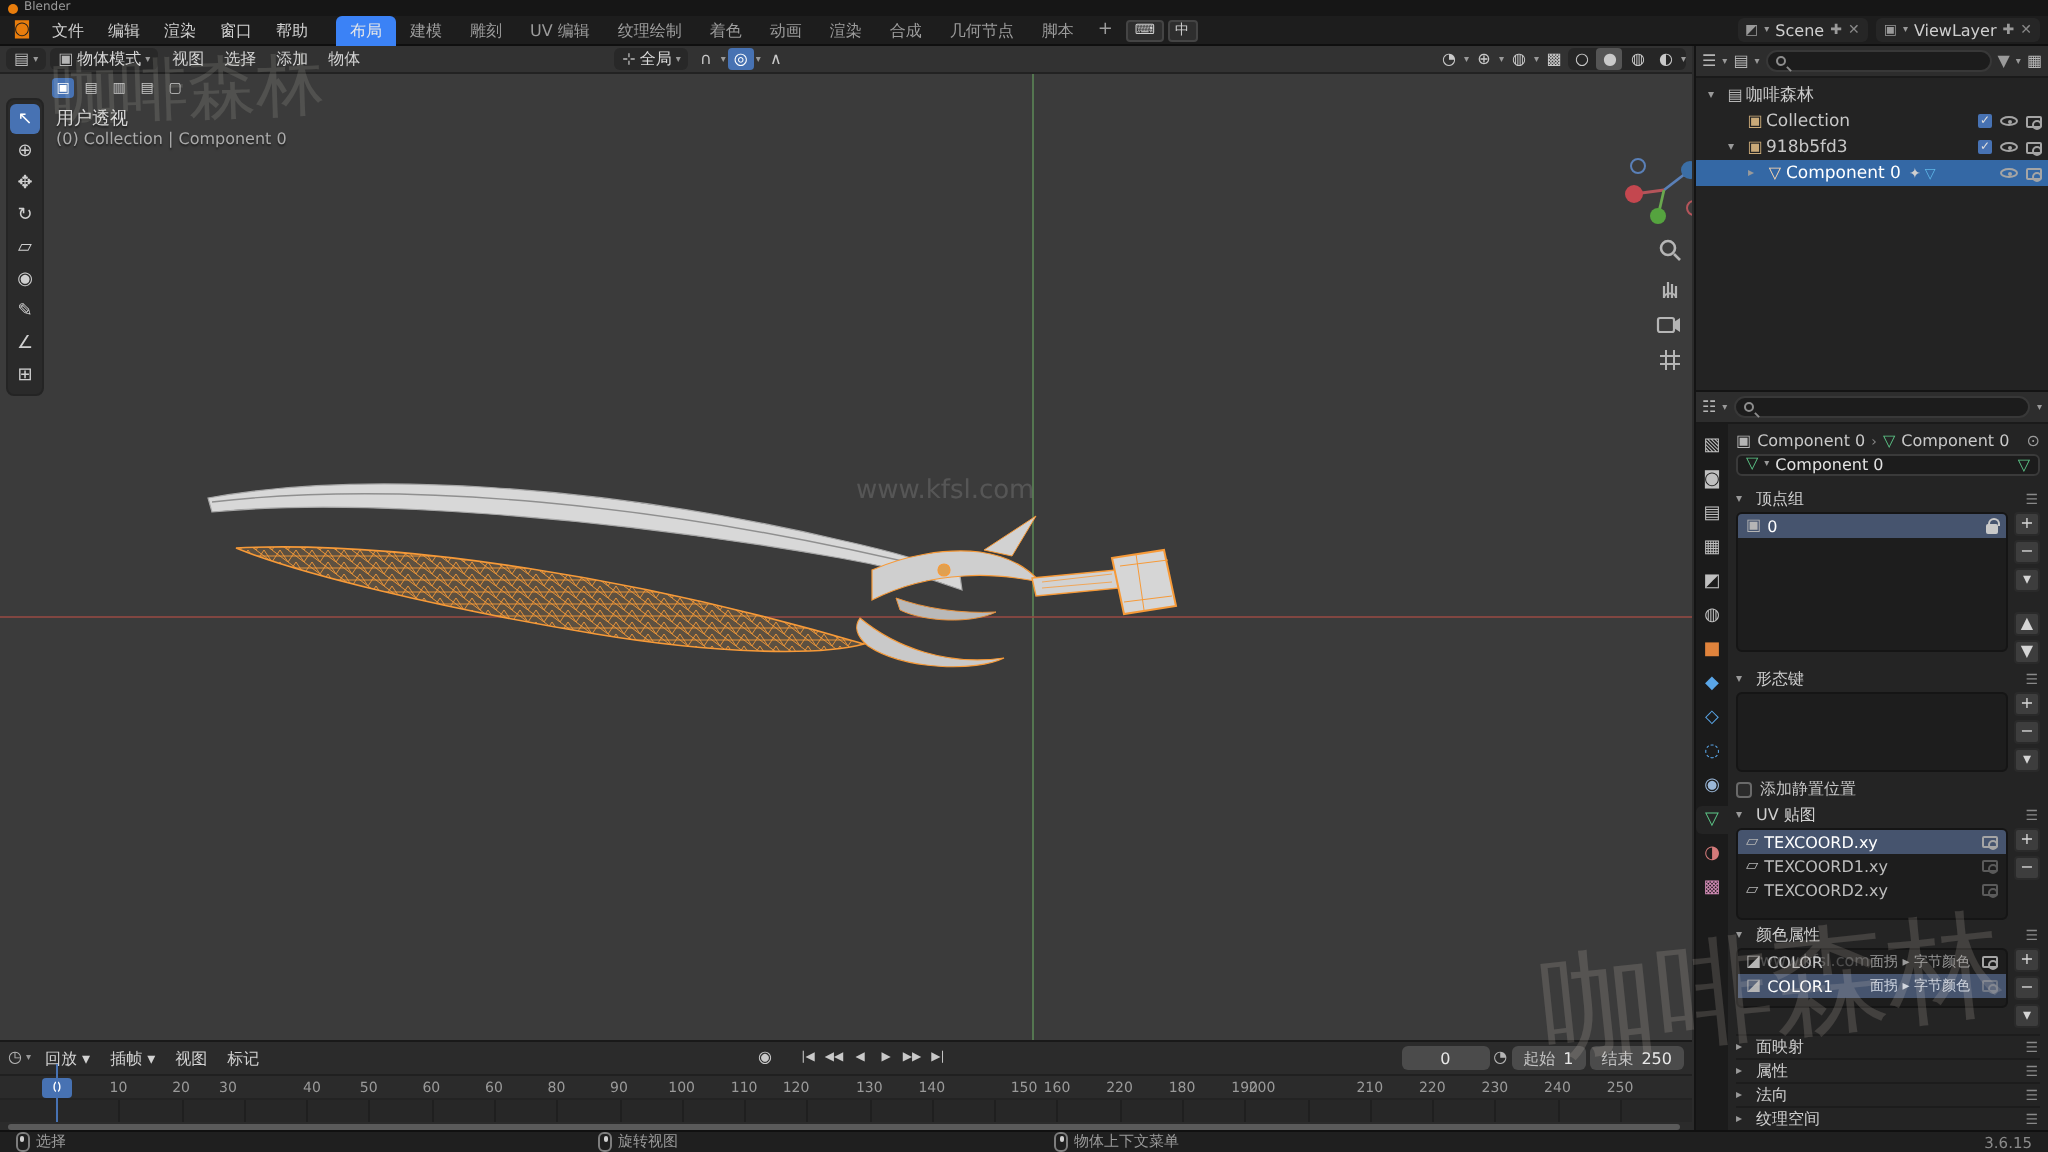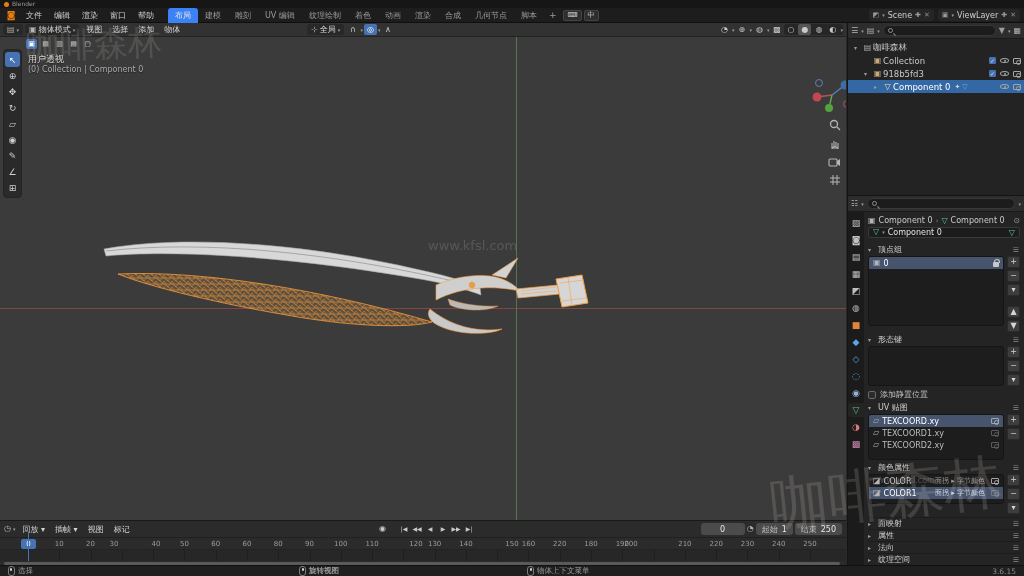--- a/index.html
+++ b/index.html
@@ -573,21 +573,21 @@
         <span class="tick-label" style="left: 90.56px;">20</span>
         <span class="tick-label" style="left: 114px;">30</span>
         <span class="tick-label" style="left: 156px;">40</span>
         <span class="tick-label" style="left: 184.4px;">50</span>
         <span class="tick-label" style="left: 215.68px;">60</span>
         <span class="tick-label" style="left: 246.96px;">60</span>
         <span class="tick-label" style="left: 278.24px;">80</span>
         <span class="tick-label" style="left: 309.52px;">90</span>
         <span class="tick-label" style="left: 340.8px;">100</span>
         <span class="tick-label" style="left: 372.08px;">110</span>
-        <span class="tick-label" style="left: 416px;">120</span>
+        <span class="tick-label" style="left: 398px;">120</span>
         <span class="tick-label" style="left: 434.64px;">130</span>
         <span class="tick-label" style="left: 465.92px;">140</span>
         <span class="tick-label" style="left: 512px;">150</span>
         <span class="tick-label" style="left: 528.48px;">160</span>
         <span class="tick-label" style="left: 559.76px;">220</span>
         <span class="tick-label" style="left: 591.04px;">180</span>
         <span class="tick-label" style="left: 622.32px;">190</span>
         <span class="tick-label" style="left: 631px;">200</span>
         <span class="tick-label" style="left: 684.88px;">210</span>
         <span class="tick-label" style="left: 716.16px;">220</span>
@@ -627,21 +627,21 @@
   </div>
 
   <div id="statusbar" class="abs">
     <span id="sb-hints" style="display:flex;align-items:center;">
         <span class="hint" style="margin-left: 0px;">
           <span class="mouse lmb">
             <i></i>
           </span>
           <span>选择</span>
         </span>
-        <span class="hint" style="margin-left: 258px; font-weight: bold;">
+        <span class="hint" style="margin-left: 258px;">
           <span class="mouse mmb">
             <i></i>
           </span>
           <span>旋转视图</span>
         </span>
         <span class="hint" style="margin-left: 180px;">
           <span class="mouse rmb">
             <i></i>
           </span>
           <span>物体上下文菜单</span>

